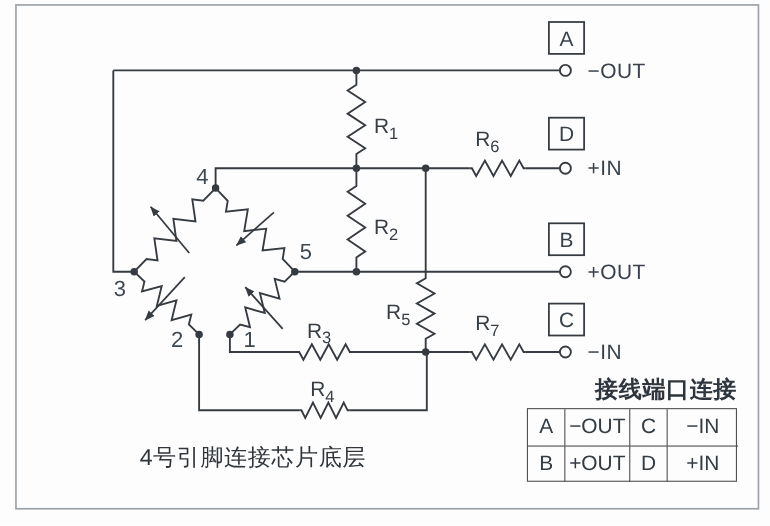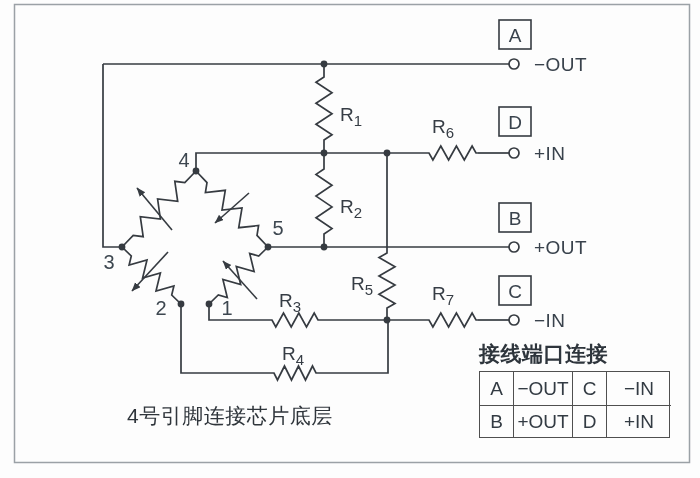--- a/index.html
+++ b/index.html
@@ -6,21 +6,21 @@
   body{width:700px;height:478px;position:relative;font-family:"Liberation Sans",sans-serif;}
   .canvas{position:absolute;left:0;top:0;width:700px;height:478px;background:#fdfdfd;}
   svg{position:absolute;left:0;top:0;}
   svg text{font-family:"Liberation Sans",sans-serif;}
   .t   {font-size:20px;fill:#3d4750;}
   .sig {font-size:19px;fill:#39424c;letter-spacing:.5px;}
   .boxl{font-size:19px;fill:#39424c;}
   .rl  {font-size:19px;fill:#363d45;}
   .rs  {font-size:15px;}
   .cap {font-size:21px;fill:#2f353b;letter-spacing:.5px;}
-  .tbl-title{position:absolute;left:479px;top:340px;width:191px;text-align:left;
+  .tbl-title{position:absolute;left:479px;top:340px;width:191px;text-align:right;
              font-size:21px;font-weight:bold;color:#2e353c;letter-spacing:.5px;}
   .ttable{position:absolute;left:479px;top:371px;width:191px;height:67px;
           display:grid;grid-template-columns:34px 59px 34px 64px;grid-template-rows:34px 32px;
           border:1.6px solid #4f4f4f;box-sizing:border-box;background:#fdfdfd;
           font-size:19px;color:#333b43;}
   .ttable .cell{display:flex;align-items:center;justify-content:center;box-sizing:border-box;
           border-right:1.4px solid #4f4f4f;border-bottom:1.4px solid #4f4f4f;}
   .ttable .cell:nth-child(4n){border-right:none;}
   .ttable .cell:nth-child(n+5){border-bottom:none;}
 </style>

